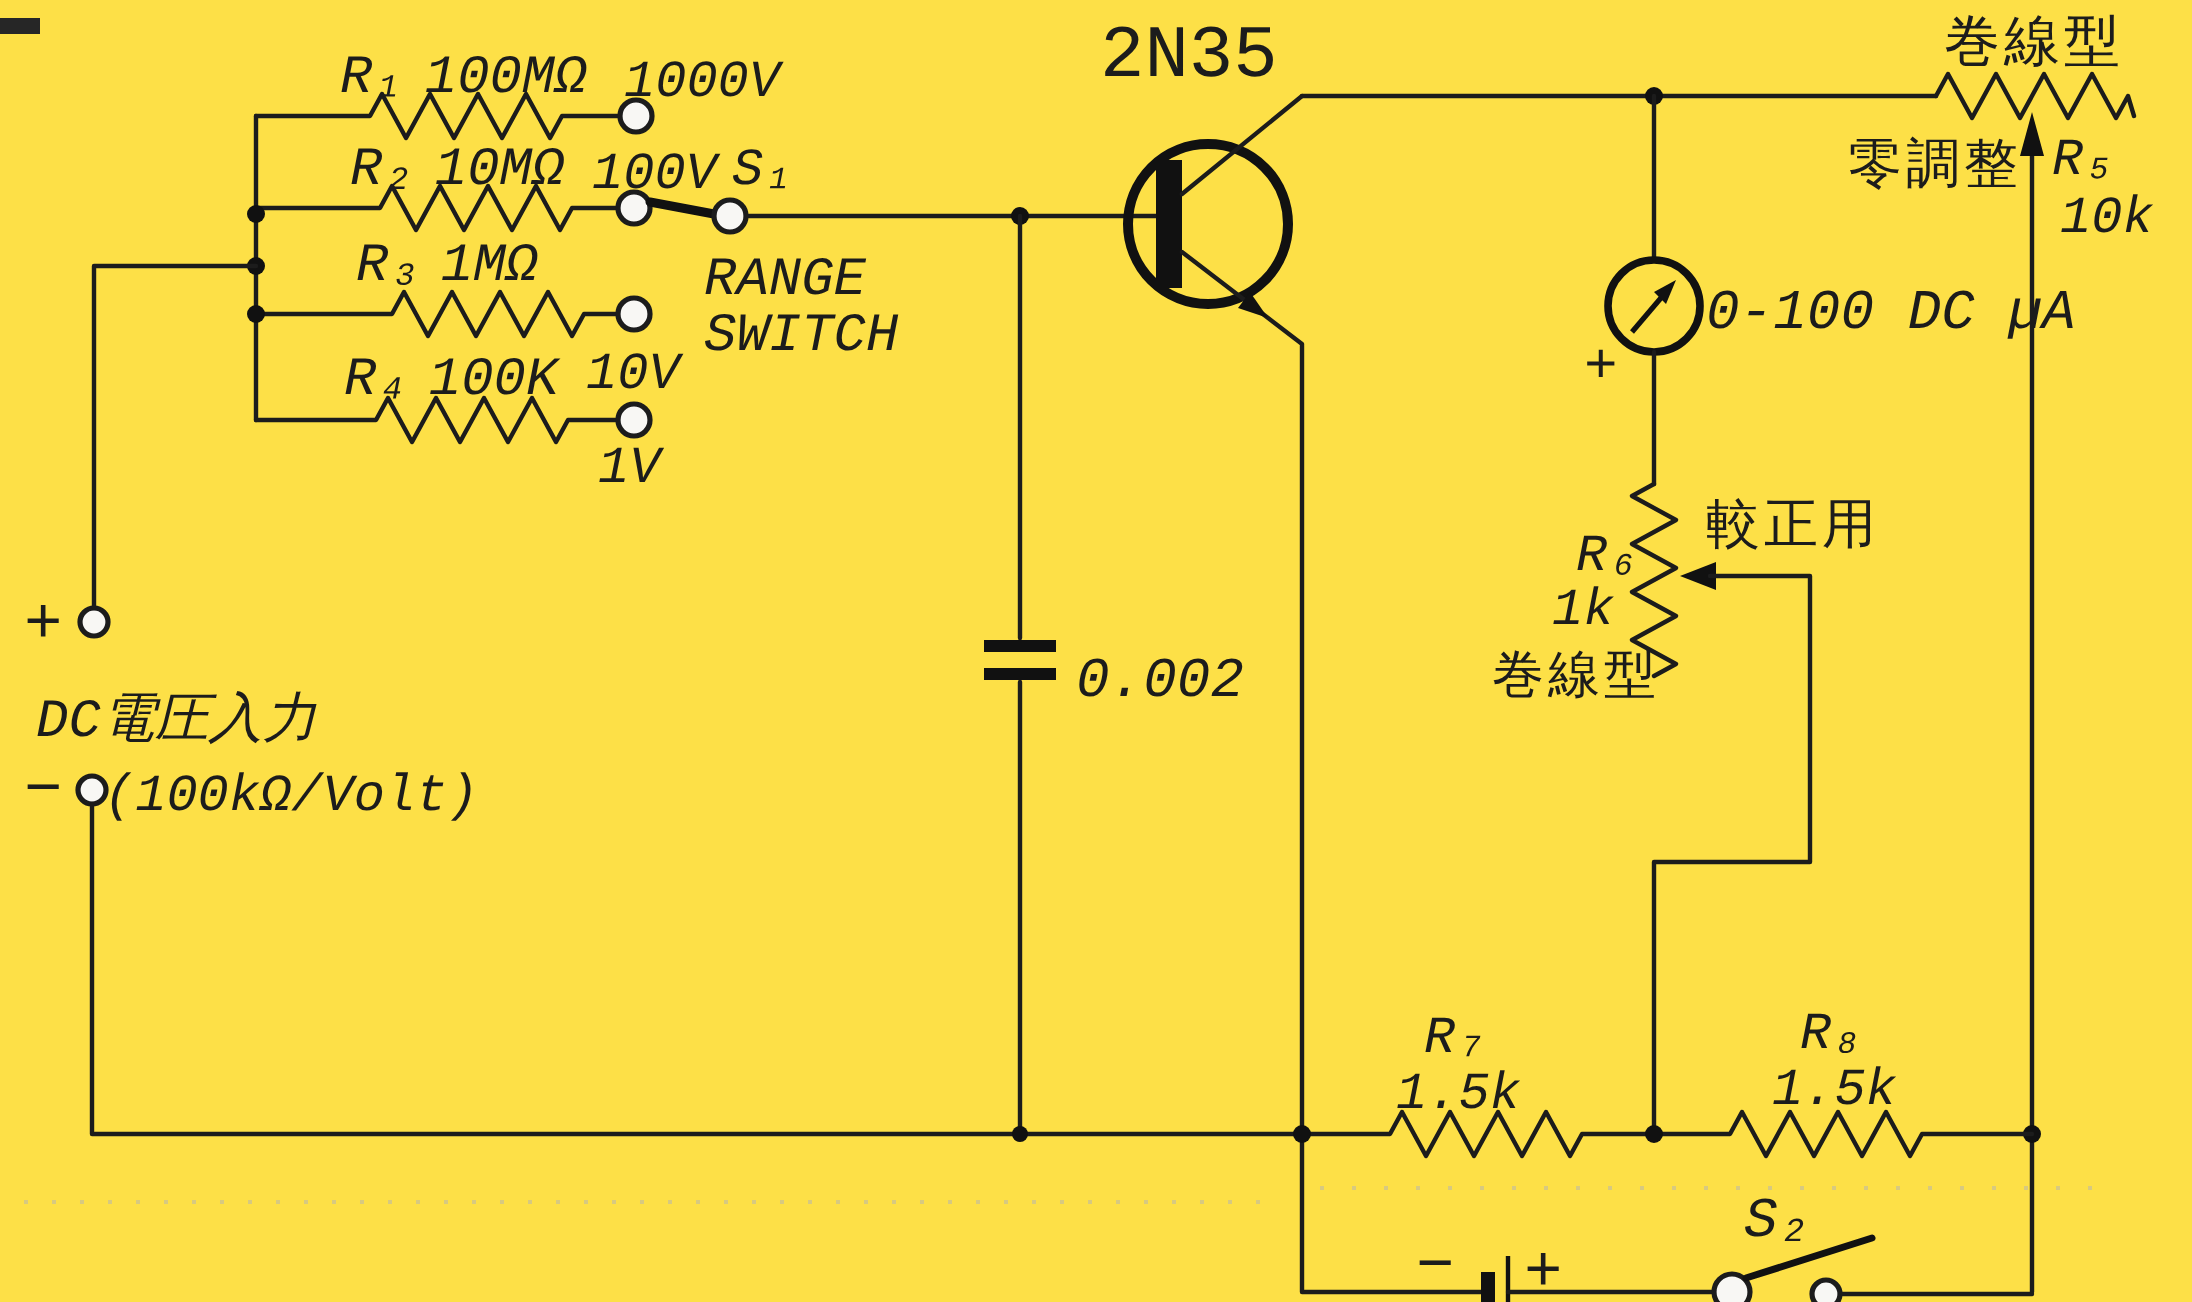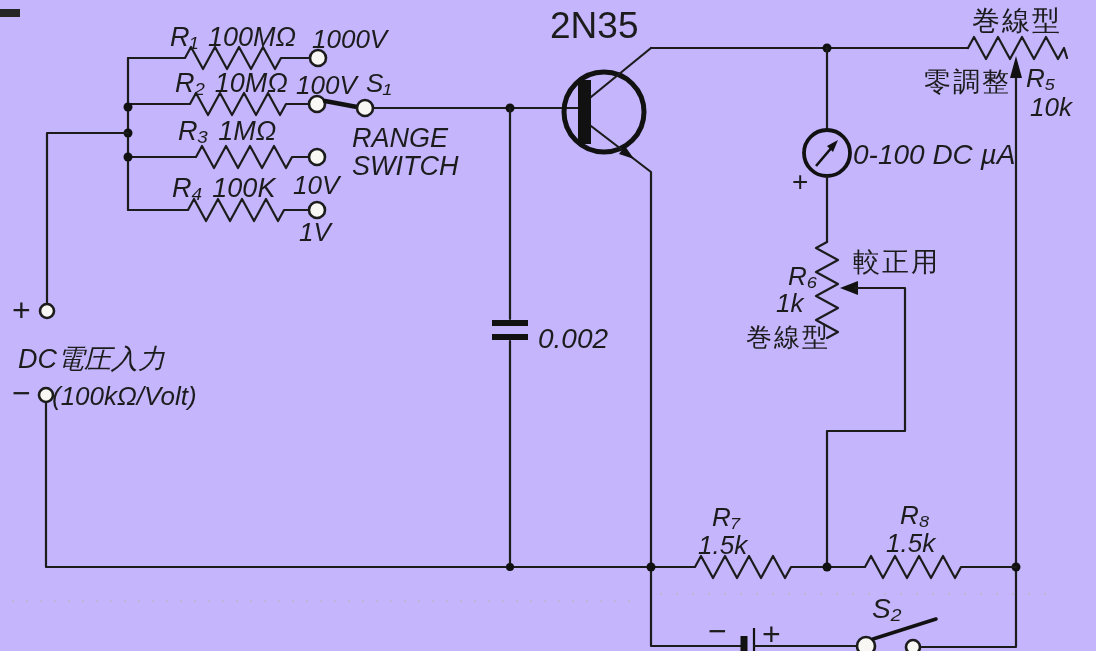--- a/index.html
+++ b/index.html
@@ -1,17 +1,17 @@
 <!DOCTYPE html>
 <html><head>
 <meta charset="utf-8">
 <style>
   html,body{margin:0;padding:0;background:#e8e6e2;}
-  .page{position:relative;width:1096px;height:651px;background:#c4b5fd;overflow:hidden;
-        font-family:Liberation Sans, sans-serif;color:#1c1c1c;}
+  .page{position:relative;width:1096px;height:651px;background:#fde047;overflow:hidden;
+        font-family:Liberation Mono, monospace;color:#1c1c1c;}
   svg{position:absolute;inset:0;}
   .wire{stroke:#1c1c1c;stroke-width:2.2;fill:none;stroke-linecap:round;stroke-linejoin:round;}
   .thick{stroke:#111;stroke-width:5;fill:none;}
   .term{fill:#f8f7f4;stroke:#1c1c1c;stroke-width:2.6;}
   .dot{fill:#111;stroke:none;}
   .arrow{fill:#111;stroke:none;}
   .lbl{font-style:italic;fill:#1c1c1c;}
   .up{font-style:normal;fill:#1c1c1c;}
   .cjk{font-style:normal;fill:#1c1c1c;letter-spacing:2px;}
   .faint{stroke:#b9b7b0;stroke-width:2;opacity:.55;}

